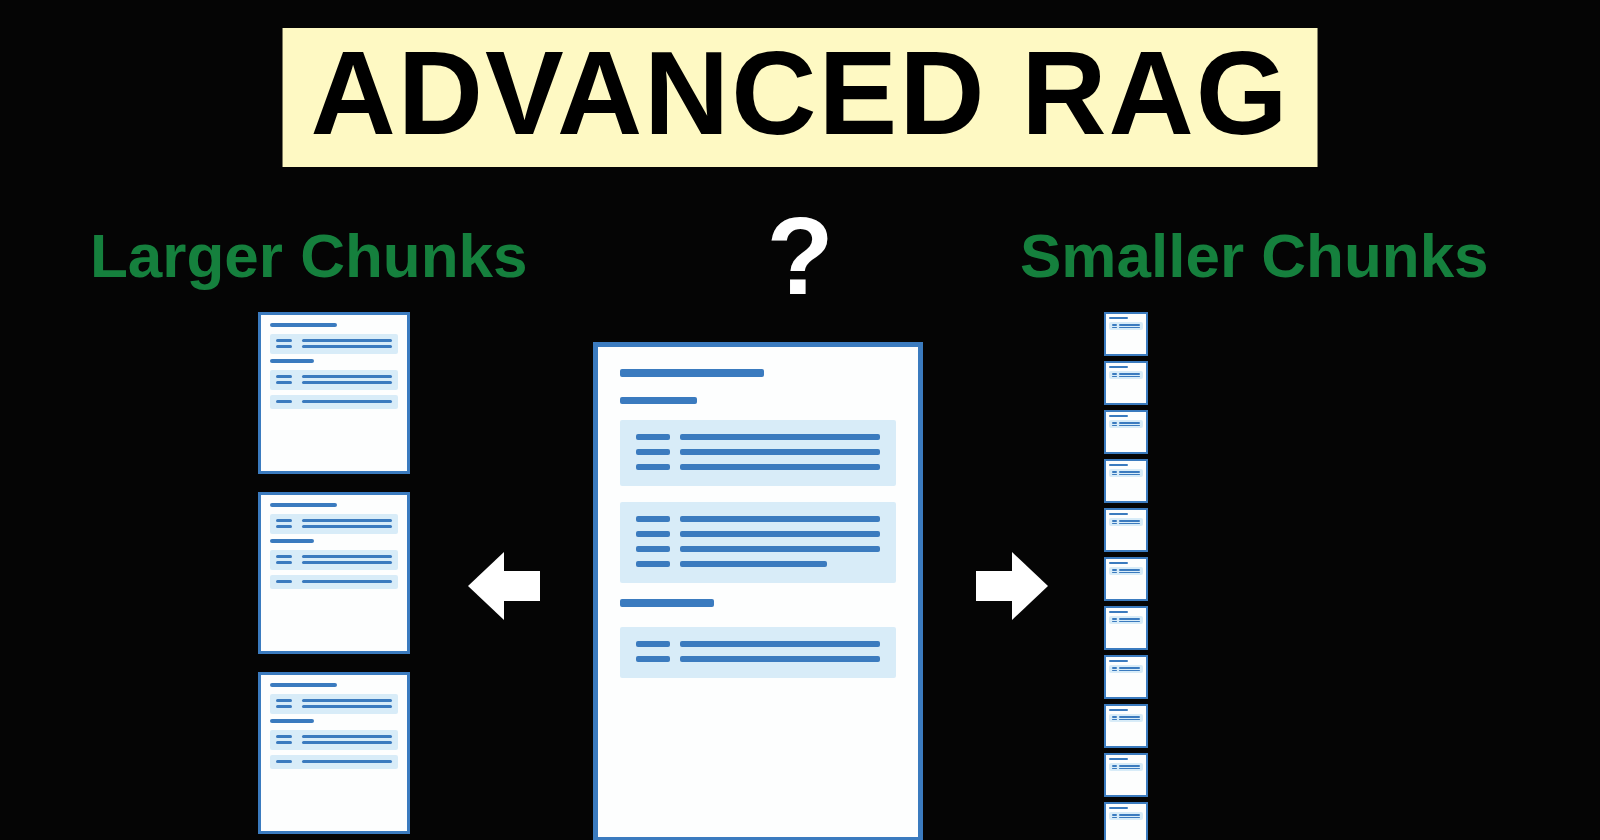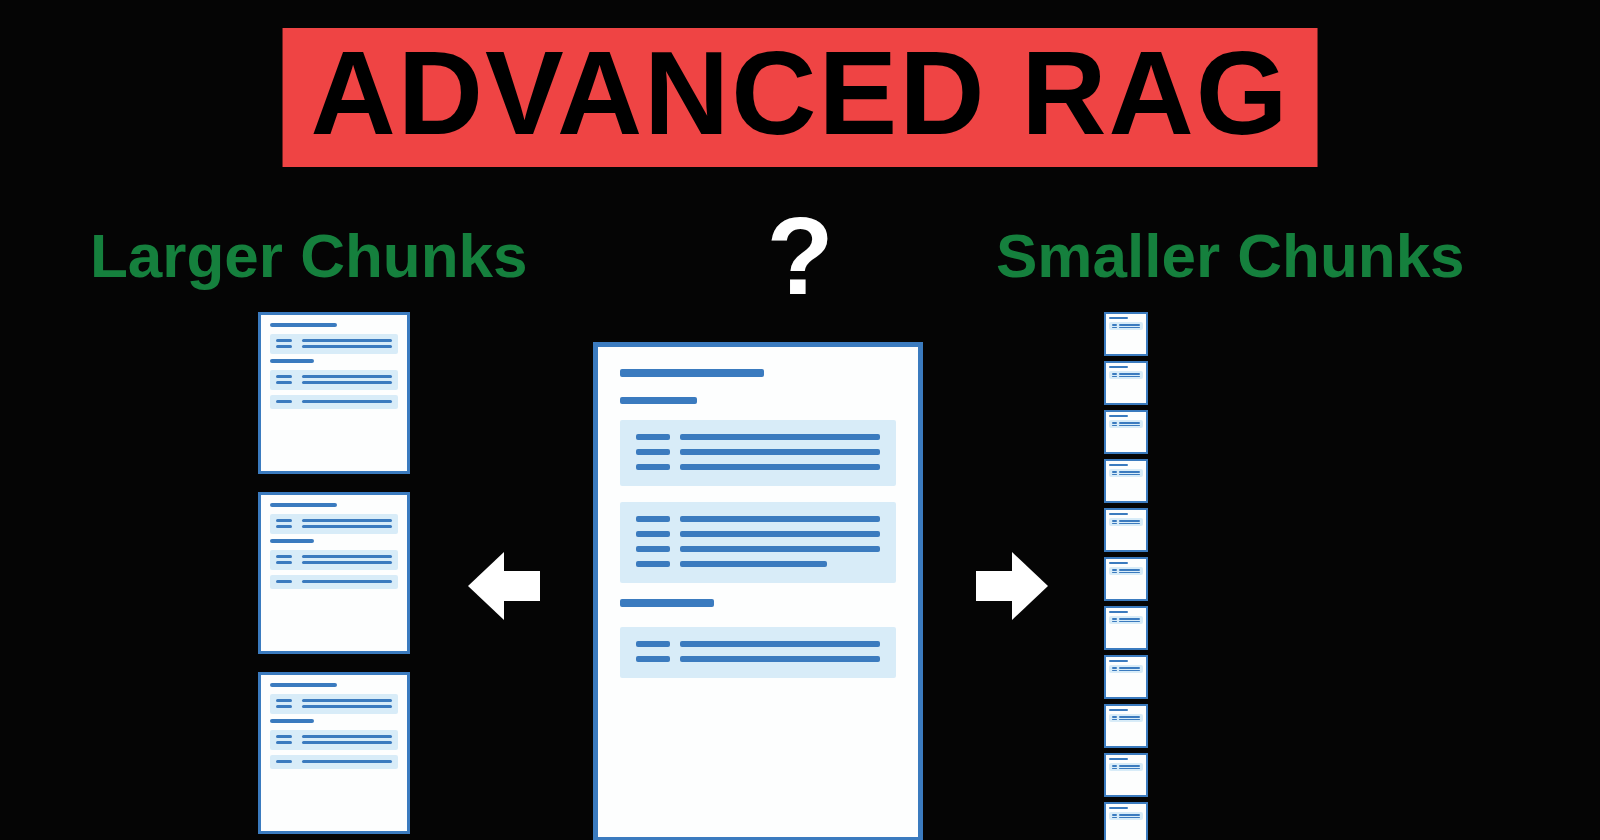--- a/index.html
+++ b/index.html
@@ -9,38 +9,38 @@
     background: #050505;
     font-family: Arial, Helvetica, sans-serif;
     overflow: hidden;
     position: relative;
   }
   .title-banner {
     position: absolute;
     top: 28px;
     left: 50%;
     transform: translateX(-50%);
-    background: #ef4444;
+    background: #fef9c3;
     padding: 4px 28px 12px 28px;
     font-size: 118px;
     font-weight: 900;
     color: #000;
     letter-spacing: 2px;
     line-height: 1.04;
     white-space: nowrap;
   }
   .label {
     position: absolute;
     color: #15803d;
     font-size: 62px;
     font-weight: 800;
     white-space: nowrap;
   }
   .label-left { top: 220px; left: 90px; }
-  .label-right { top: 220px; left: 996px; }
+  .label-right { top: 220px; left: 1020px; }
   .question-mark {
     position: absolute;
     top: 192px;
     left: 50%;
     transform: translateX(-50%);
     color: #fff;
     font-size: 110px;
     font-weight: 900;
   }
 

